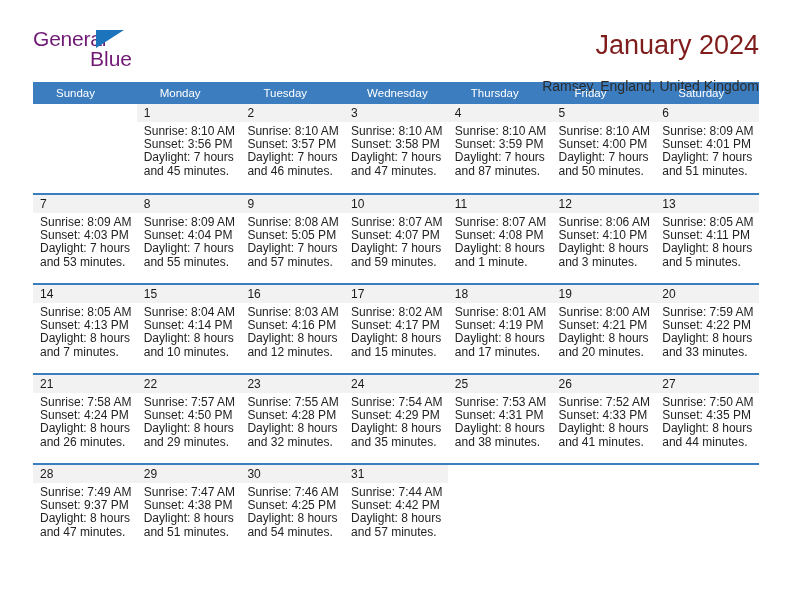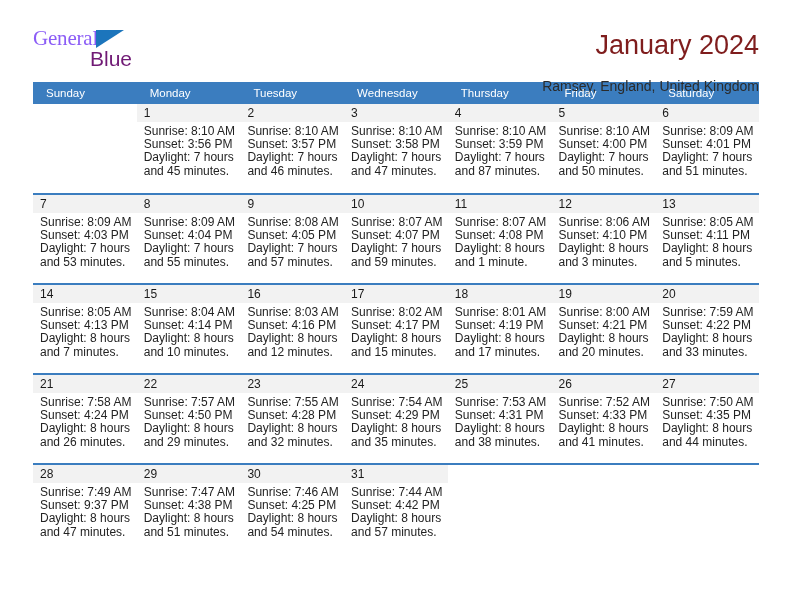--- a/index.html
+++ b/index.html
@@ -36,27 +36,26 @@
   .logo {
     display: block;
     position: relative;
     width: 110px;
     height: 46px;
     line-height: 1;
     user-select: none;
   }
   .logo-general {
     font-size: 21px;
-    color: #8b5cf6;
+    color: #701a75;
     letter-spacing: -0.2px;
     display: block;
     position: absolute;
     left: 0;
     top: 0;
-    font-family: Liberation Serif, serif;
   }
   .logo-tri {
     position: absolute;
     left: 63px;
     top: 2px;
     width: 0;
     height: 0;
     border-left: 28px solid #1c75bc;
     border-bottom: 18px solid transparent;
   }
@@ -94,21 +93,21 @@
     margin-top: 8px;
   }
   .calendar col { width: 103.71px; }
 
   thead th {
     background: #3b7dbf;
     color: #ffffff;
     font-size: 11.5px;
     font-weight: normal;
     text-align: left;
-    padding: 5px 0 5px 13px;
+    padding: 5px 0 5px 23px;
     height: 20px;
     box-sizing: border-box;
   }
 
   tbody tr.week-row > td {
     border-top: 2px solid #3b7dbf;
     vertical-align: top;
     padding: 0;
     height: 90px;
     box-sizing: border-box;
@@ -285,21 +284,21 @@
                 <div>Daylight: 7 hours</div>
                 <div>and 55 minutes.</div>
               </div>
             </div>
           </td>
           <td>
             <div class="cell filled">
               <div class="daynum">9</div>
               <div class="lines">
                 <div>Sunrise: 8:08 AM</div>
-                <div>Sunset: 4:05 PM</div>
+                <div>Sunset: 5:05 PM</div>
                 <div>Daylight: 7 hours</div>
                 <div>and 57 minutes.</div>
               </div>
             </div>
           </td>
           <td>
             <div class="cell filled">
               <div class="daynum">10</div>
               <div class="lines">
                 <div>Sunrise: 8:07 AM</div>

